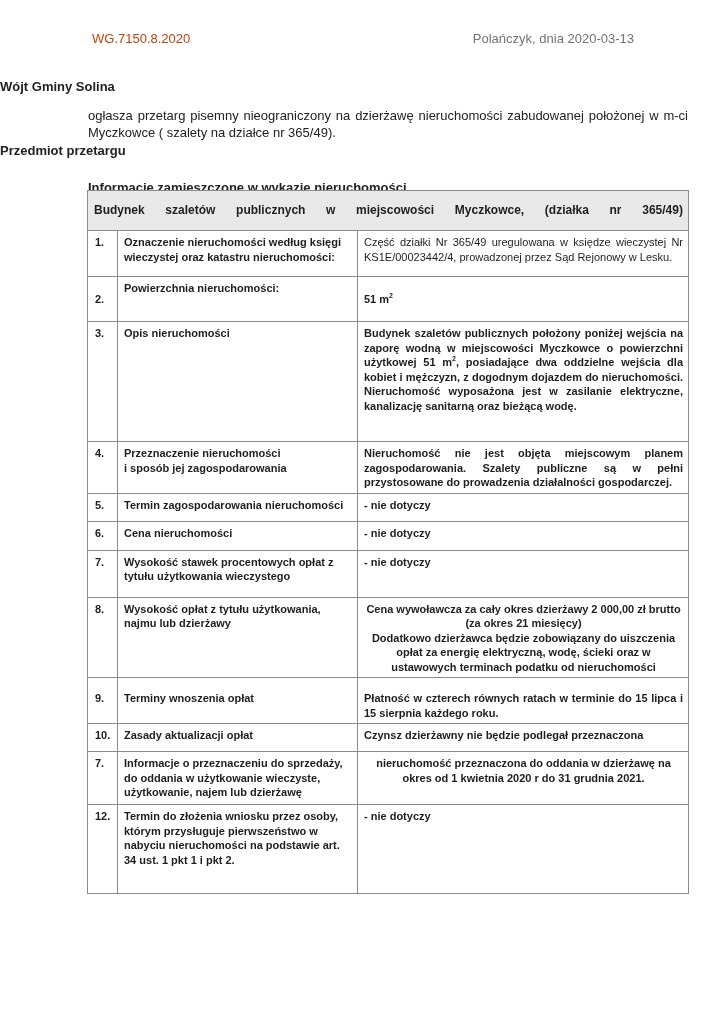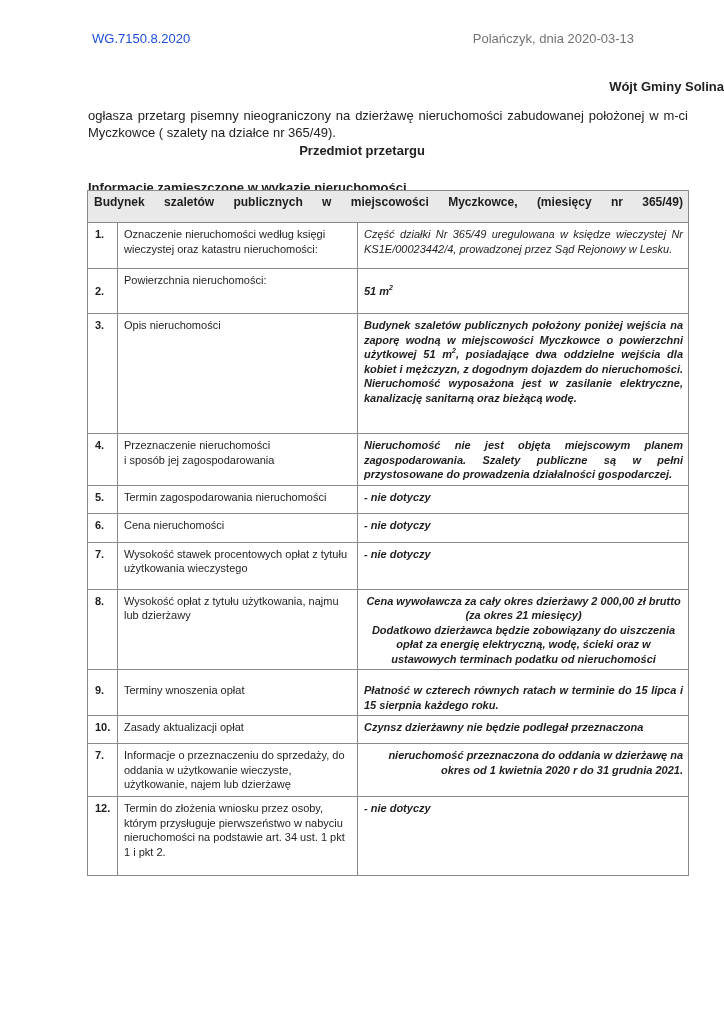--- a/index.html
+++ b/index.html
@@ -1,40 +1,40 @@
 <!DOCTYPE html>
 <html><head>
 <meta charset="utf-8">
 <style>
   html, body { margin: 0; padding: 0; }
   body {
     width: 724px; height: 1024px; background: #ffffff; position: relative; overflow: hidden;
     font-family: "Liberation Sans", "DejaVu Sans", sans-serif; color: #222222;
   }
   .abs { position: absolute; }
-  .ref { left: 92px; top: 31px; font-size: 13px; color: #1d4ed8; }
+  .ref { left: 92px; top: 31px; font-size: 13px; color: #c2410c; }
   .date { right: 90px; top: 31px; font-size: 13px; color: #737373; }
-  .issuer { left: 0; width: 724px; top: 79px; text-align: right; font-size: 13px; font-weight: bold; }
+  .issuer { left: 0; width: 724px; top: 79px; text-align: left; font-size: 13px; font-weight: bold; }
   .intro { left: 88px; width: 600px; top: 107px; font-size: 13px; line-height: 17px; text-align: justify; }
   .intro p { margin: 0; }
-  .subject { left: 0; width: 724px; top: 143px; text-align: center; font-size: 13px; font-weight: bold; }
+  .subject { left: 0; width: 724px; top: 143px; text-align: left; font-size: 13px; font-weight: bold; }
   .listtitle { left: 88px; top: 161px; font-size: 13px; font-weight: bold; margin-top: 19px; }
 
   table.wykaz {
     position: absolute; left: 87px; top: 190px; width: 601px;
     border-collapse: collapse; table-layout: fixed; font-size: 11px; line-height: 14.5px;
   }
   table.wykaz td {
     border: 1px solid #8a8a8a; vertical-align: top; padding: 4px 5px 3px 6px; color: #1e1e1e;
   }
   table.wykaz td.num { font-weight: bold; padding-left: 7px; }
-  table.wykaz td.label { font-weight: normal; }
-  table.wykaz td.val { text-align: justify; font-style: italic; }
+  table.wykaz td.label { font-weight: bold; }
+  table.wykaz td.val { text-align: justify; }
   table.wykaz tr.header td {
-    background: #e9e9e9; font-weight: bold; font-size: 12px; padding: 4px 5px 10px 6px; height: 17px;
+    background: #e9e9e9; font-weight: bold; font-size: 12px; padding: 12px 5px 10px 6px; height: 17px;
   }
   .hdr-line { display: flex; justify-content: space-between; }
   .b { font-weight: bold; }
   sup { font-size: 7px; line-height: 0; }
 </style>
 </head>
 <body>
 
 <div class="abs ref">WG.7150.8.2020</div>
 <div class="abs date">Polańczyk, dnia 2020-03-13</div>
@@ -54,21 +54,21 @@
   <tbody>
       <tr class="header">
     <td colspan="3">
       <div class="hdr-line">
         <span>Budynek</span>
         <span>szaletów</span>
         <span>publicznych</span>
         <span>w</span>
         <span>miejscowości</span>
         <span>Myczkowce,</span>
-        <span>(miesięcy</span>
+        <span>(działka</span>
         <span>nr</span>
         <span>365/49)</span>
       </div>
     </td>
   </tr>
 
   <tr style="height:46px">
     <td class="num">1.</td>
     <td class="label">Oznaczenie nieruchomości według księgi wieczystej oraz katastru nieruchomości:</td>
     <td class="val">Część działki Nr 365/49 uregulowana w księdze wieczystej Nr KS1E/00023442/4, prowadzonej przez Sąd Rejonowy w Lesku.</td>
@@ -131,22 +131,22 @@
 
   <tr style="height:28px">
     <td class="num">10.</td>
     <td class="label b">Zasady aktualizacji opłat</td>
     <td class="val b">Czynsz dzierżawny nie będzie podlegał przeznaczona</td>
   </tr>
 
   <tr style="height:53px">
     <td class="num">7.</td>
     <td class="label b">Informacje o przeznaczeniu do sprzedaży, do oddania w użytkowanie wieczyste, użytkowanie, najem lub dzierżawę</td>
-    <td class="val b" style="text-align:right">nieruchomość przeznaczona do oddania w dzierżawę na okres od 1 kwietnia 2020 r do 31 grudnia 2021.</td>
+    <td class="val b" style="text-align:center">nieruchomość przeznaczona do oddania w dzierżawę na okres od 1 kwietnia 2020 r do 31 grudnia 2021.</td>
   </tr>
 
-  <tr style="height:79px">
+  <tr style="height:89px">
     <td class="num">12.</td>
     <td class="label b">Termin do złożenia wniosku przez osoby, którym przysługuje pierwszeństwo w nabyciu nieruchomości na podstawie art. 34 ust. 1 pkt 1 i pkt 2.</td>
     <td class="val b">- nie dotyczy</td>
   </tr>
 </tbody>
   </table>
 
 </body></html>

